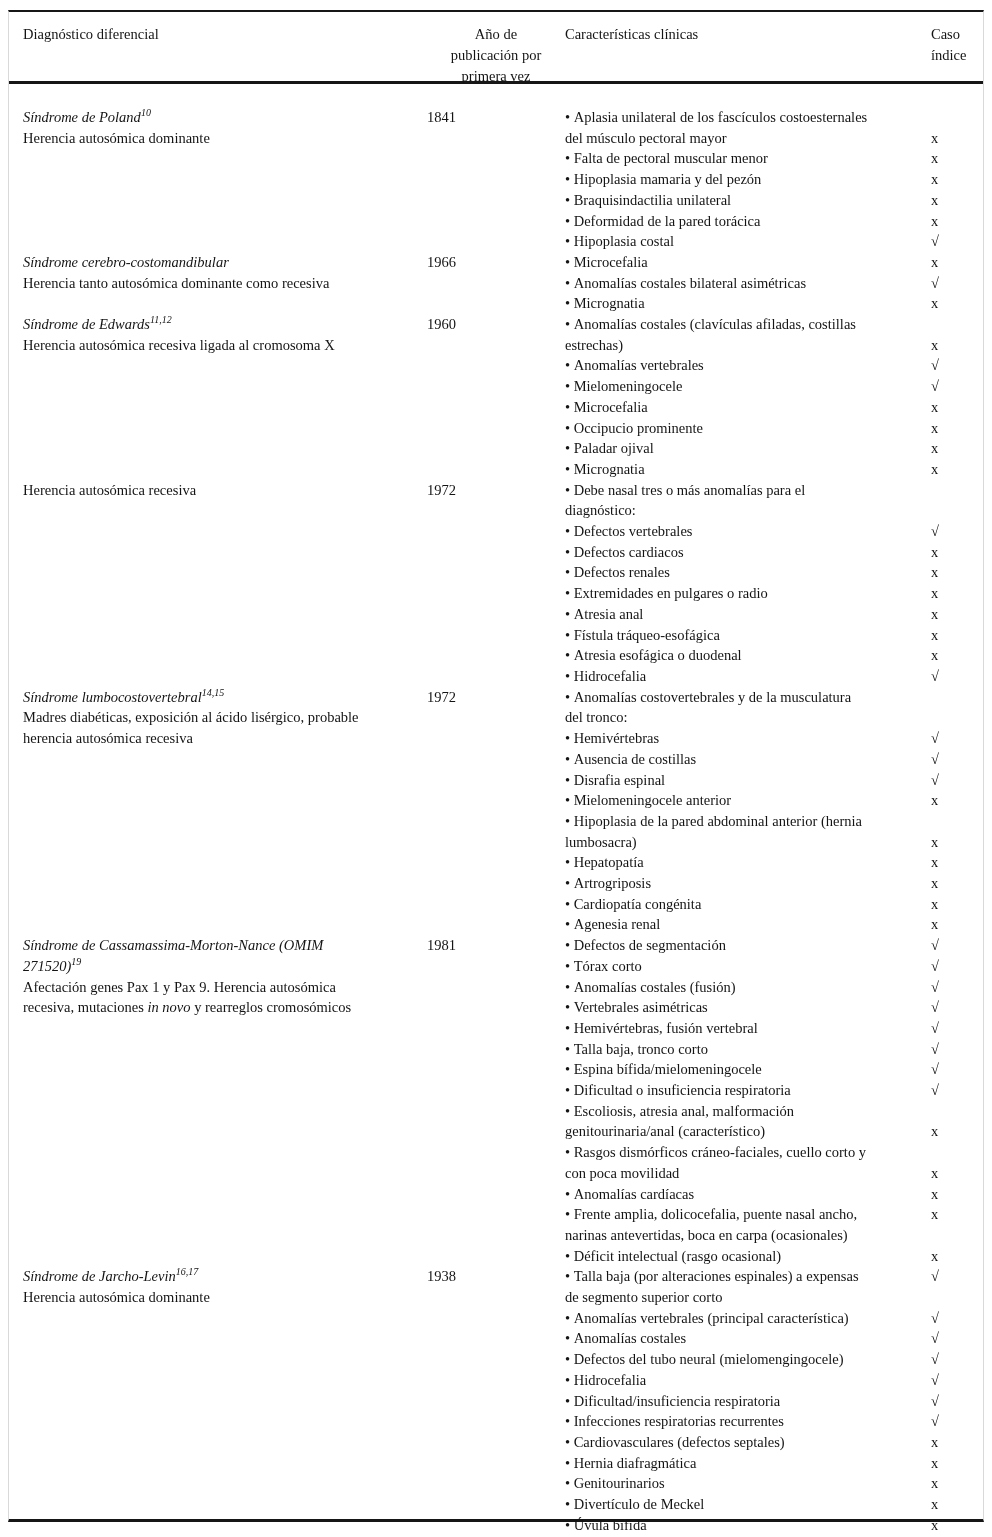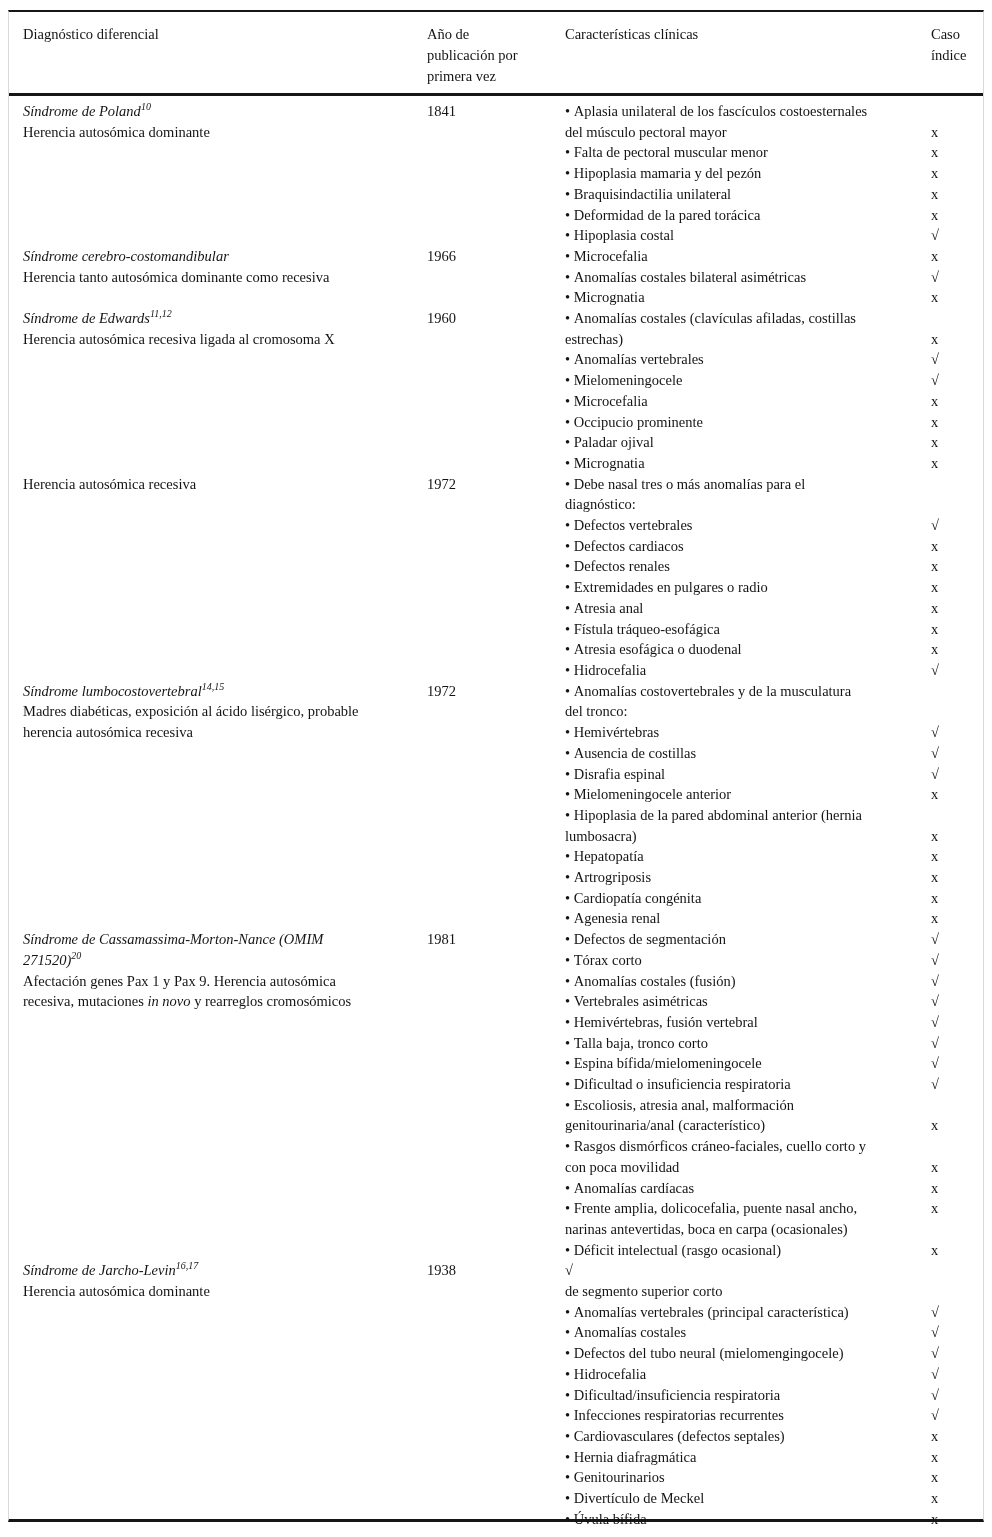--- a/index.html
+++ b/index.html
@@ -1,28 +1,28 @@
 <!DOCTYPE html>
 <html><head>
 <meta charset="utf-8">
 <style>
   html,body{margin:0;padding:0;background:#ffffff;}
   .page{position:relative;width:992px;height:1537px;background:#fff;overflow:hidden;
         font-family:"Liberation Serif","DejaVu Serif",serif;color:#141414;font-size:14.5px;}
   .table-frame{position:absolute;left:8px;top:10px;width:976px;height:1512px;box-sizing:border-box;
         border-top:2px solid #161616;border-bottom:3px solid #161616;
         border-left:1px solid #d9d9d9;border-right:1px solid #d9d9d9;}
-  .thead{display:flex;box-sizing:border-box;height:84px;padding:12px 0 0 14px;
+  .thead{display:flex;box-sizing:border-box;height:72px;padding:12px 0 0 14px;
         border-bottom:3px solid #161616;line-height:21px;}
   .pre{white-space:pre;}
   .hc1{width:404px;flex:none;}
-  .hc2{width:138px;flex:none;}
+  .hc2{width:138px;flex:none;text-align:center;}
   .hc3{width:366px;flex:none;}
   .hc4{flex:1;}
-  .tbody{padding-top:5px;line-height:20.7px;}
+  .tbody{padding-top:23px;line-height:20.7px;}
   .trow{display:flex;padding-left:14px;}
   .rc1{width:404px;flex:none;}
   .rc2{width:138px;flex:none;}
   .rc3{flex:1;min-width:0;}
   .dx-name{font-style:italic;white-space:pre;}
   .dx-note{white-space:pre;}
   .sup{font-size:10px;vertical-align:super;line-height:0;}
   .it{font-style:italic;}
   .line{display:flex;}
   .line-text{width:366px;flex:none;white-space:pre;}
@@ -245,21 +245,21 @@
             </div>
             <div class="line">
               <div class="line-text bl">Agenesia renal</div>
               <div class="line-mark">x</div>
             </div>
           </div>
         </div>
         <div class="trow">
           <div class="rc1">
             <div class="dx-name"><span>Síndrome de Cassamassima-Morton-Nance (OMIM
-271520)</span><sup class="sup">20</sup></div>
+271520)</span><sup class="sup">19</sup></div>
             <div class="dx-note"><span>Afectación genes Pax 1 y Pax 9. Herencia autosómica
 recesiva, mutaciones </span><span class="it">in novo</span><span> y rearreglos cromosómicos</span></div>
           </div>
           <div class="rc2">1981</div>
           <div class="rc3">
             <div class="line">
               <div class="line-text bl">Defectos de segmentación</div>
               <div class="line-mark">√</div>
             </div>
             <div class="line">
@@ -325,20 +325,21 @@
           </div>
         </div>
         <div class="trow">
           <div class="rc1">
             <div class="dx-name"><span>Síndrome de Jarcho-Levin</span><sup class="sup">16,17</sup></div>
             <div class="dx-note">Herencia autosómica dominante</div>
           </div>
           <div class="rc2">1938</div>
           <div class="rc3">
             <div class="line">
+              <div class="line-text bl">Talla baja (por alteraciones espinales) a expensas</div>
               <div class="line-mark">√</div>
             </div>
             <div class="line">
               <div class="line-text">de segmento superior corto</div>
               <div class="line-mark"></div>
             </div>
             <div class="line">
               <div class="line-text bl">Anomalías vertebrales (principal característica)</div>
               <div class="line-mark">√</div>
             </div>

